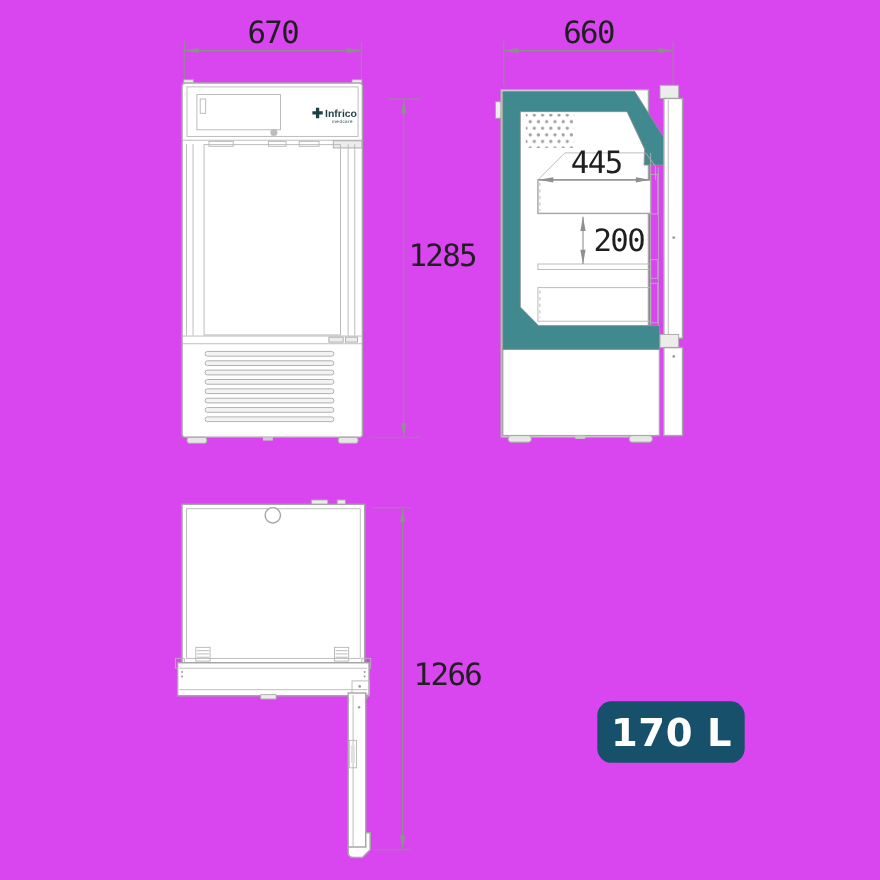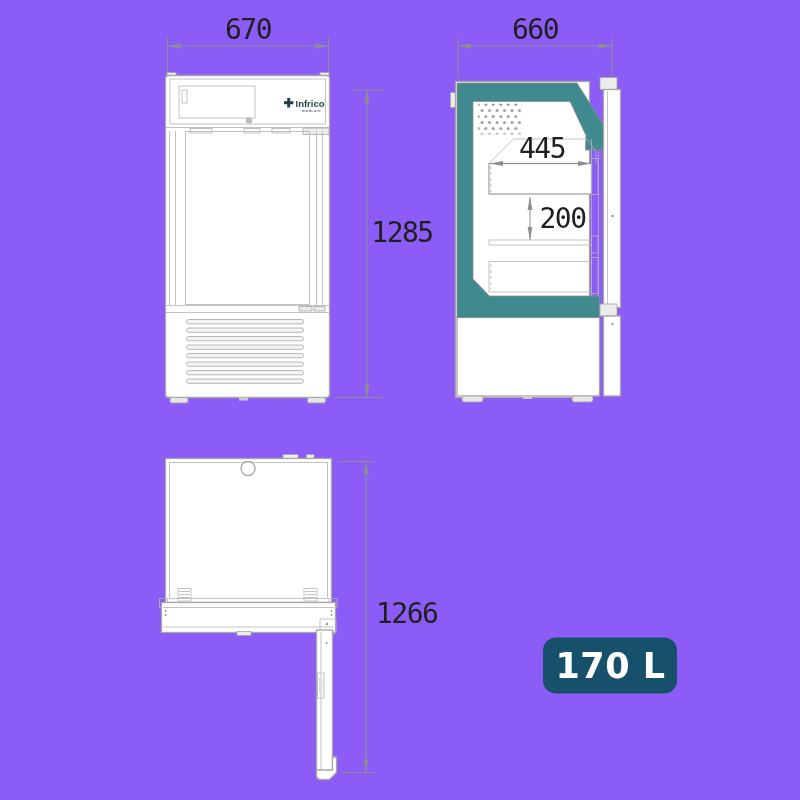--- a/index.html
+++ b/index.html
@@ -1,16 +1,16 @@
 <!DOCTYPE html>
 <html><head>
 <meta charset="utf-8">
 <style>
   html,body{margin:0;padding:0;background:#ffffff;}
-  .stage{position:relative;width:800px;height:800px;background:#8b5cf6;overflow:hidden;
+  .stage{position:relative;width:800px;height:800px;background:#d946ef;overflow:hidden;
          font-family:"Liberation Sans",sans-serif;}
   svg{position:absolute;top:0;left:0;}
   .ol{stroke:#a6a6a6;stroke-width:1.3;fill:#ffffff;}
   .ol-thin{stroke:#b4b4b4;stroke-width:0.8;fill:none;}
   .ol-fill{stroke:#a6a6a6;stroke-width:0.8;fill:#ececec;}
   .slat{stroke:#b0b0b0;stroke-width:0.9;fill:#f3f3f3;}
   .foot{stroke:#a6a6a6;stroke-width:0.9;fill:#e6e6e6;}
   .dimline{stroke:#8f8f8f;stroke-width:1;fill:none;}
   .dimtext{font-family:"DejaVu Sans Mono","Liberation Mono",monospace;font-size:28px;
            fill:#1f1f1f;letter-spacing:-1.5px;}

